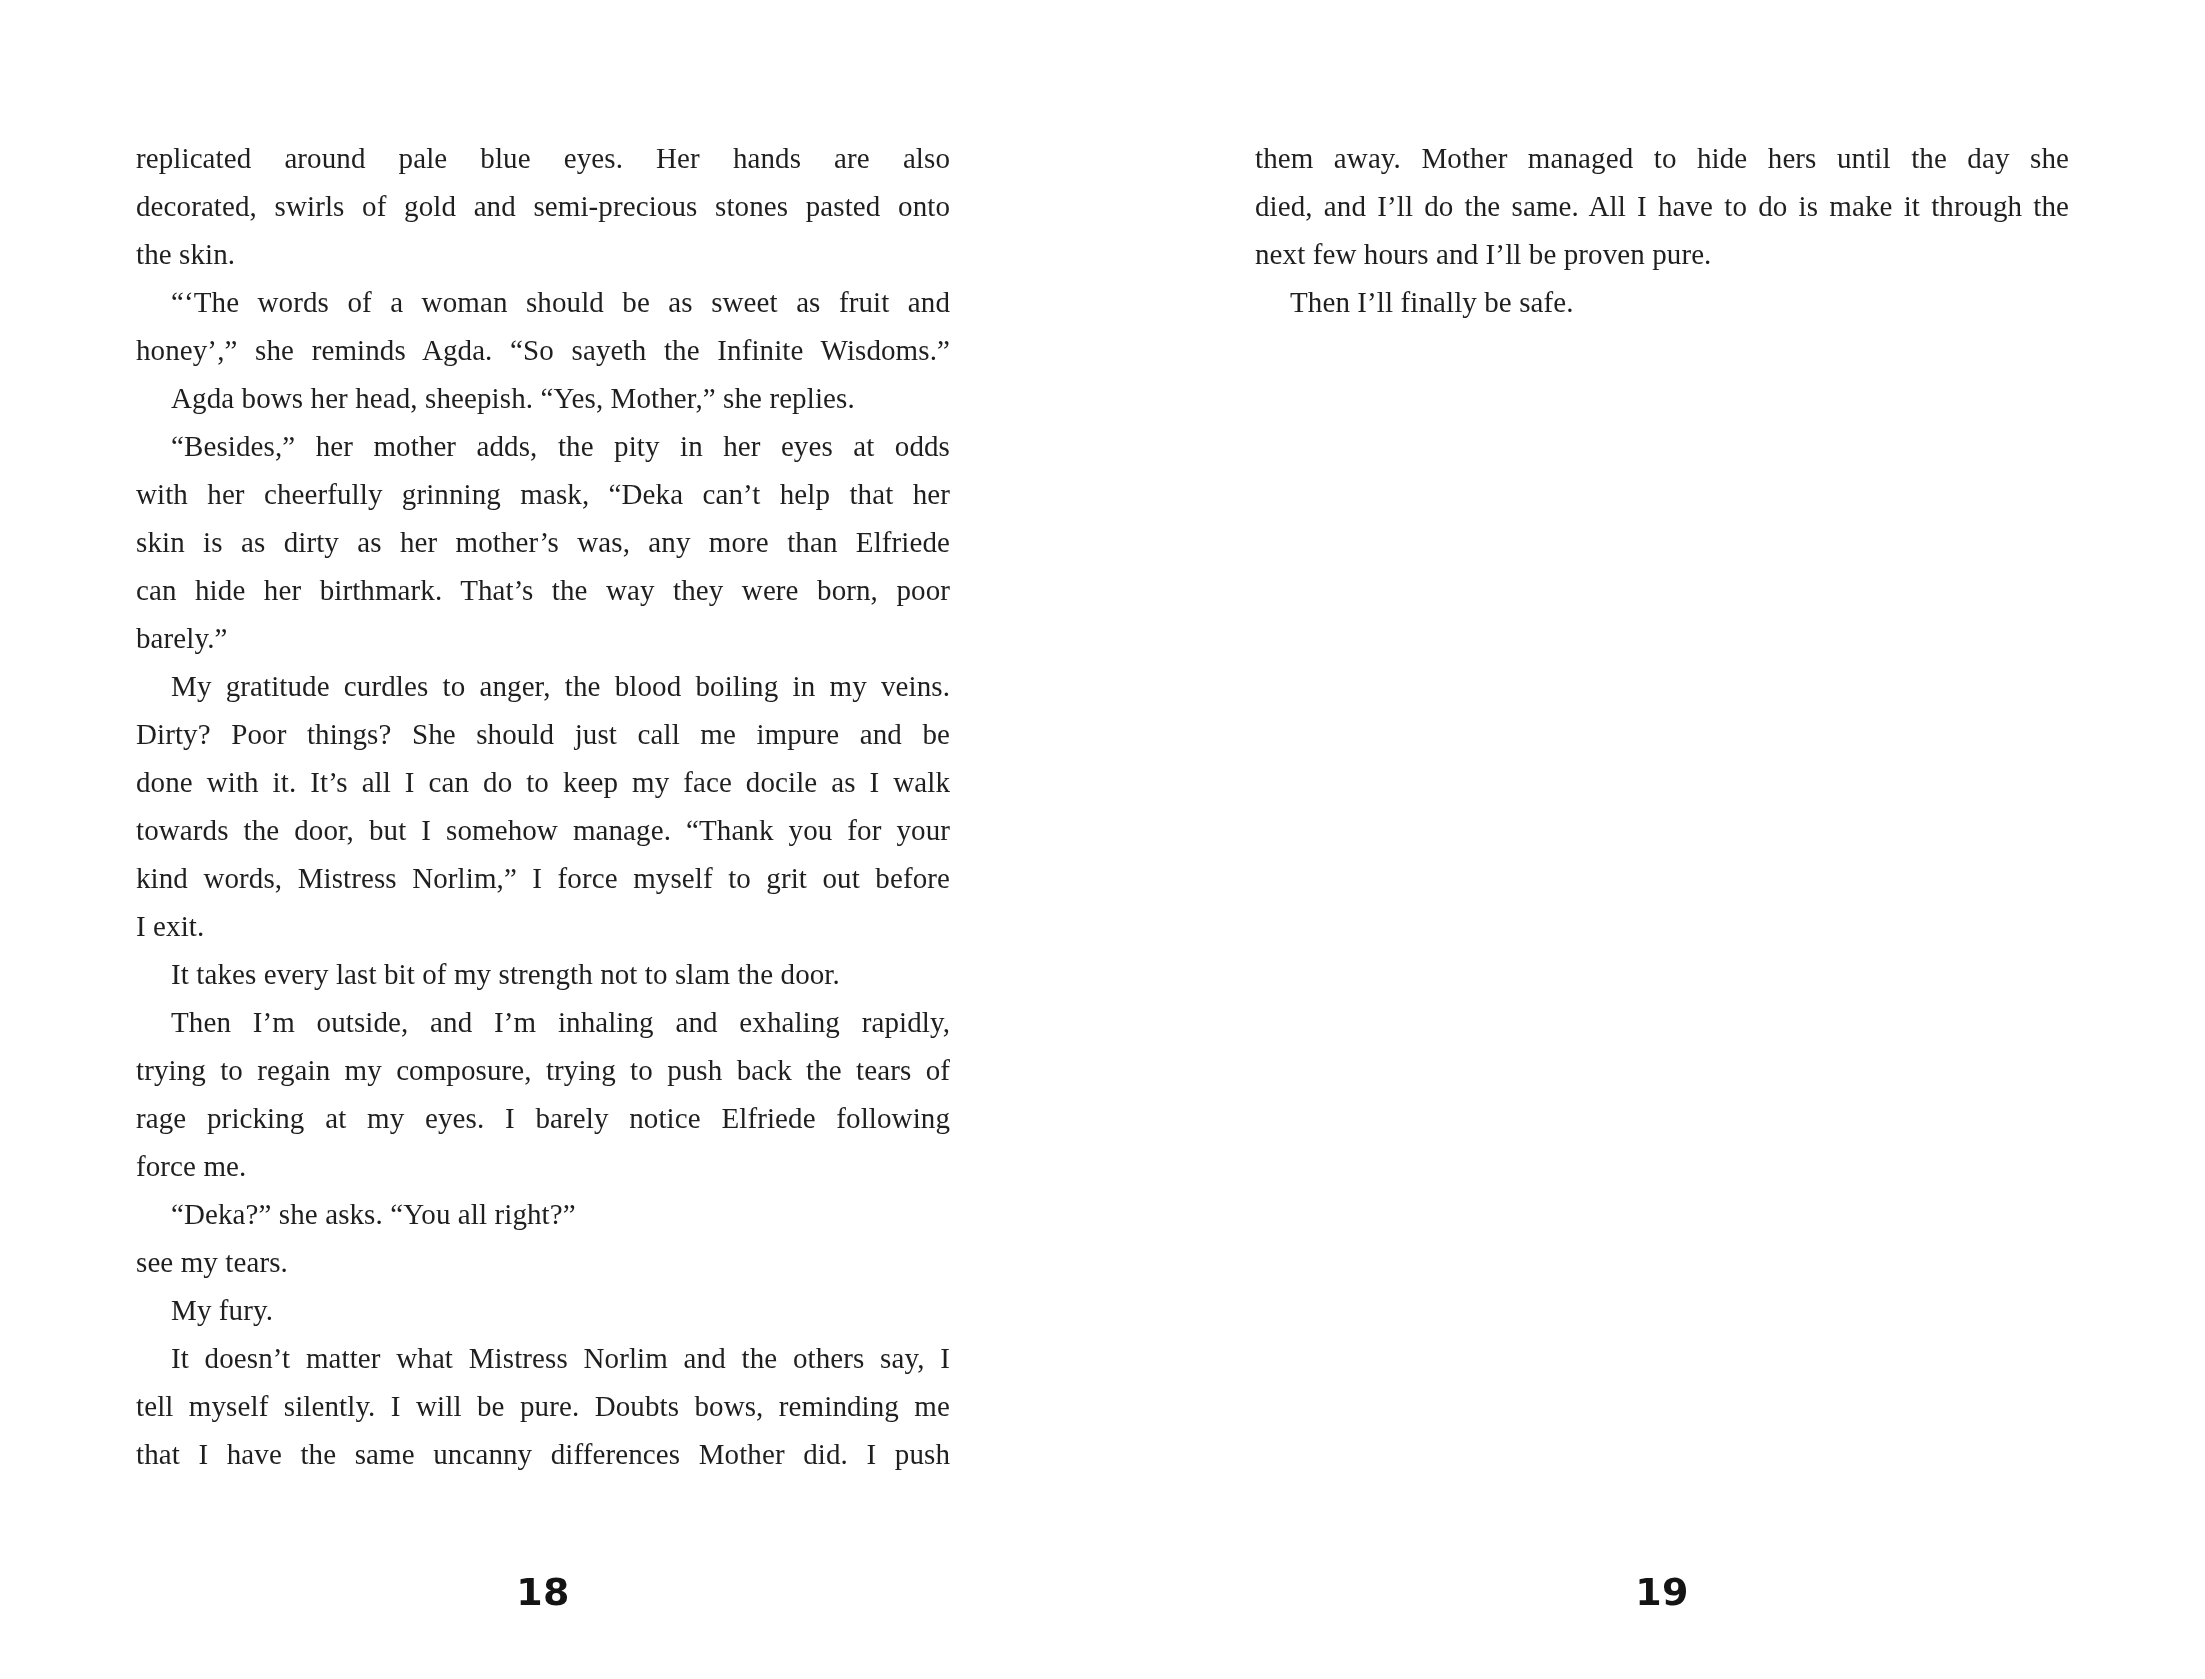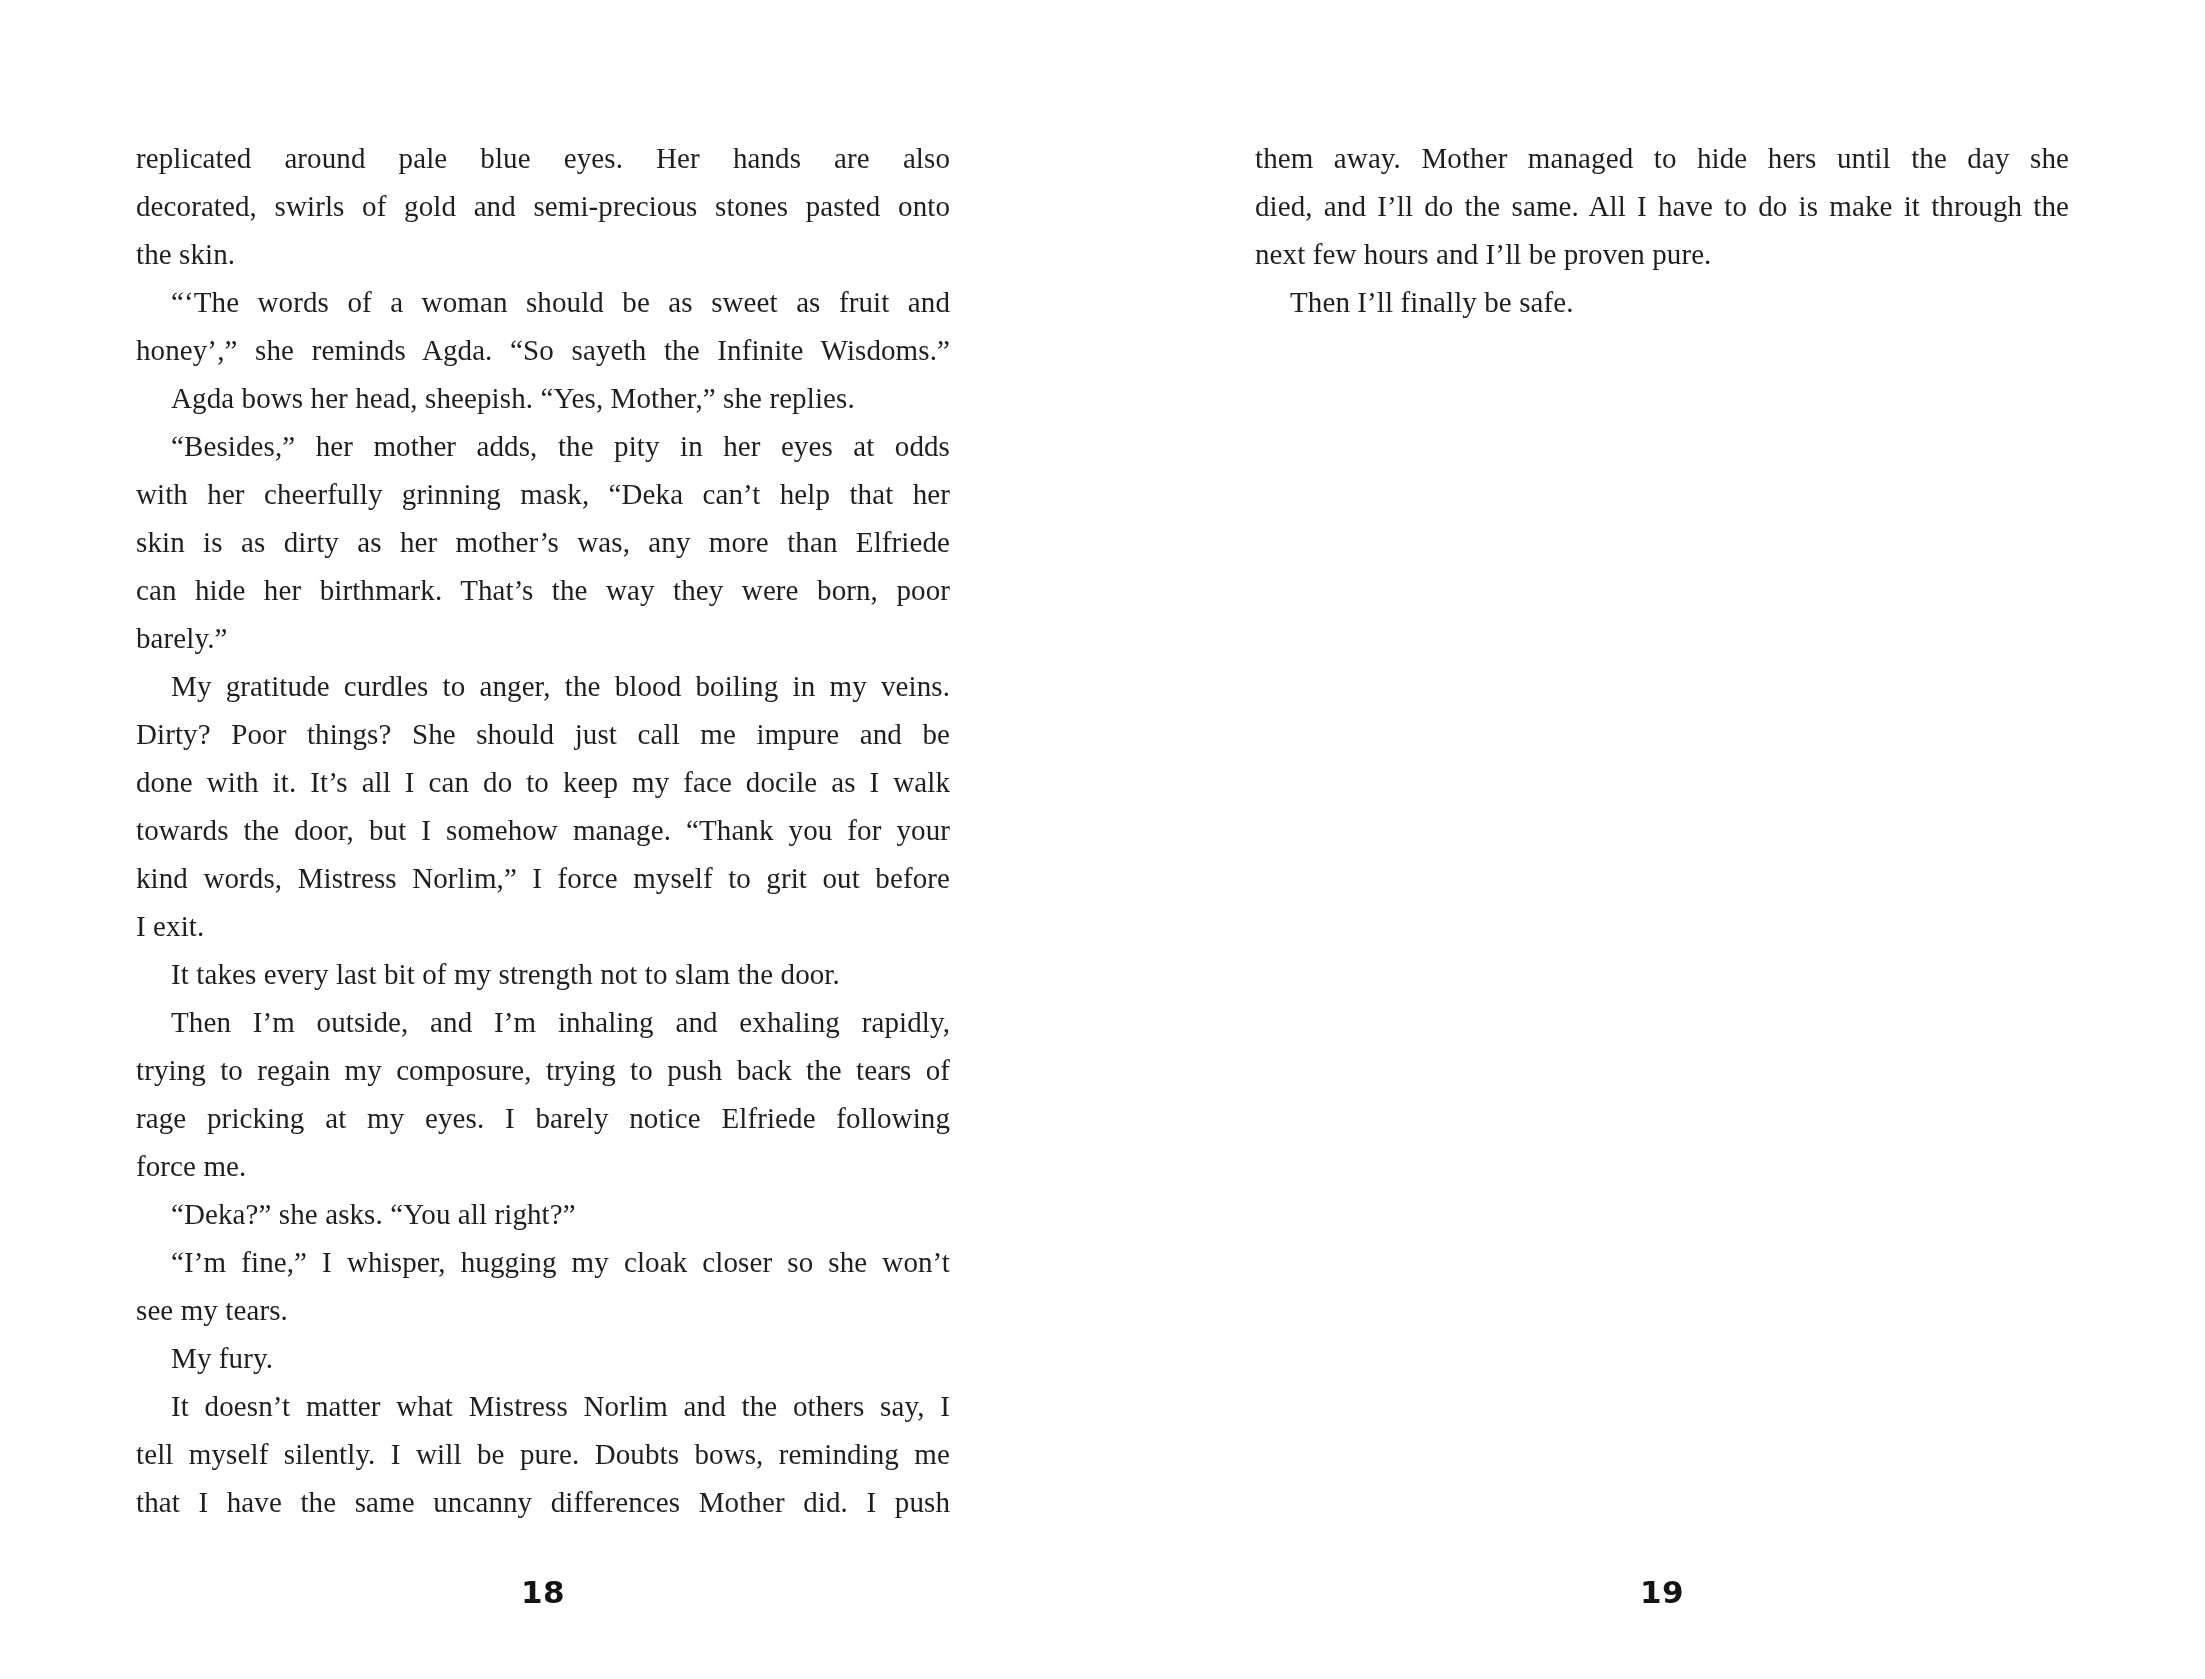--- a/index.html
+++ b/index.html
@@ -52,21 +52,21 @@
     text-indent: 35px;
   }
 
   .folio {
     position: absolute;
     top: 1576px;
     width: 814px;
     text-align: center;
     font-family: "DejaVu Sans", "Liberation Sans", sans-serif;
     font-weight: 700;
-    font-size: 31px;
+    font-size: 38px;
     line-height: 33px;
     color: #141414;
     letter-spacing: 0.4px;
   }
   .page-left  .folio { left: 136px; }
   .page-right .folio { left: 152px; width: 814px; }
 </style>
 </head>
 <body>
 
@@ -90,21 +90,20 @@
         <div class="line just">done with it. It’s all I can do to keep my face docile as I walk</div>
         <div class="line just">towards the door, but I somehow manage. “Thank you for your</div>
         <div class="line just">kind words, Mistress Norlim,” I force myself to grit out before</div>
         <div class="line">I exit.</div>
         <div class="line indent">It takes every last bit of my strength not to slam the door.</div>
         <div class="line indent just">Then I’m outside, and I’m inhaling and exhaling rapidly,</div>
         <div class="line just">trying to regain my composure, trying to push back the tears of</div>
         <div class="line just">rage pricking at my eyes. I barely notice Elfriede following</div>
         <div class="line">force me.</div>
         <div class="line indent">“Deka?” she asks. “You all right?”</div>
-        <div class="line indent just">“I’m fine,” I whisper, hugging my cloak closer so she won’t</div>
         <div class="line">see my tears.</div>
         <div class="line indent">My fury.</div>
         <div class="line indent just">It doesn’t matter what Mistress Norlim and the others say, I</div>
         <div class="line just">tell myself silently. I will be pure. Doubts bows, reminding me</div>
         <div class="line just">that I have the same uncanny differences Mother did. I push</div>
       </div>
     <div class="folio">18</div>
   </section>
 
   <section class="page page-right">

